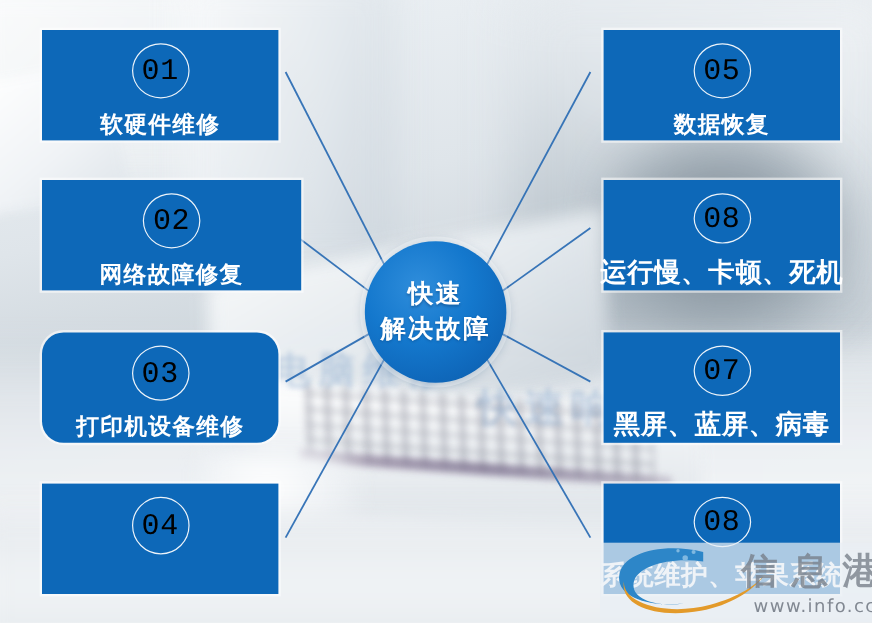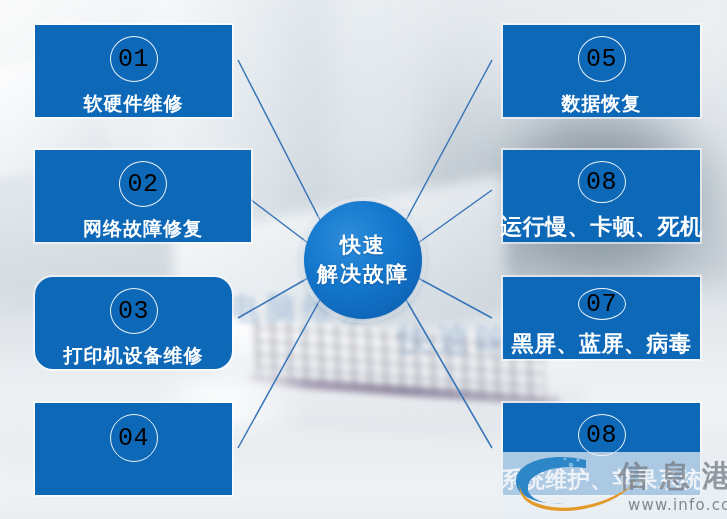--- a/index.html
+++ b/index.html
@@ -304,21 +304,21 @@
   <div class="card" style="left:503px; top:25px; width:197px; height:92px;">
     <div class="card-num-ring">05</div>
     <div class="card-label">数据恢复</div>
   </div>
 
   <div class="card narrow" style="left:503px; top:150px; width:197px; height:92px;">
     <div class="card-num-ring">08</div>
     <div class="card-label">运行慢、卡顿、死机</div>
   </div>
 
-  <div class="card narrow" style="left:503px; top:277px; width:197px; height:82px;text-align:right;">
+  <div class="card narrow" style="left:503px; top:277px; width:197px; height:92px;text-align:right;">
     <div class="card-num-ring">07</div>
     <div class="card-label">黑屏、蓝屏、病毒</div>
   </div>
 
   <div class="card narrow" style="left:503px; top:403px; width:197px; height:92px;">
     <div class="card-num-ring">08</div>
     <div class="card-label">系统维护、苹果系统</div>
   </div>
 
   <div class="hub">

